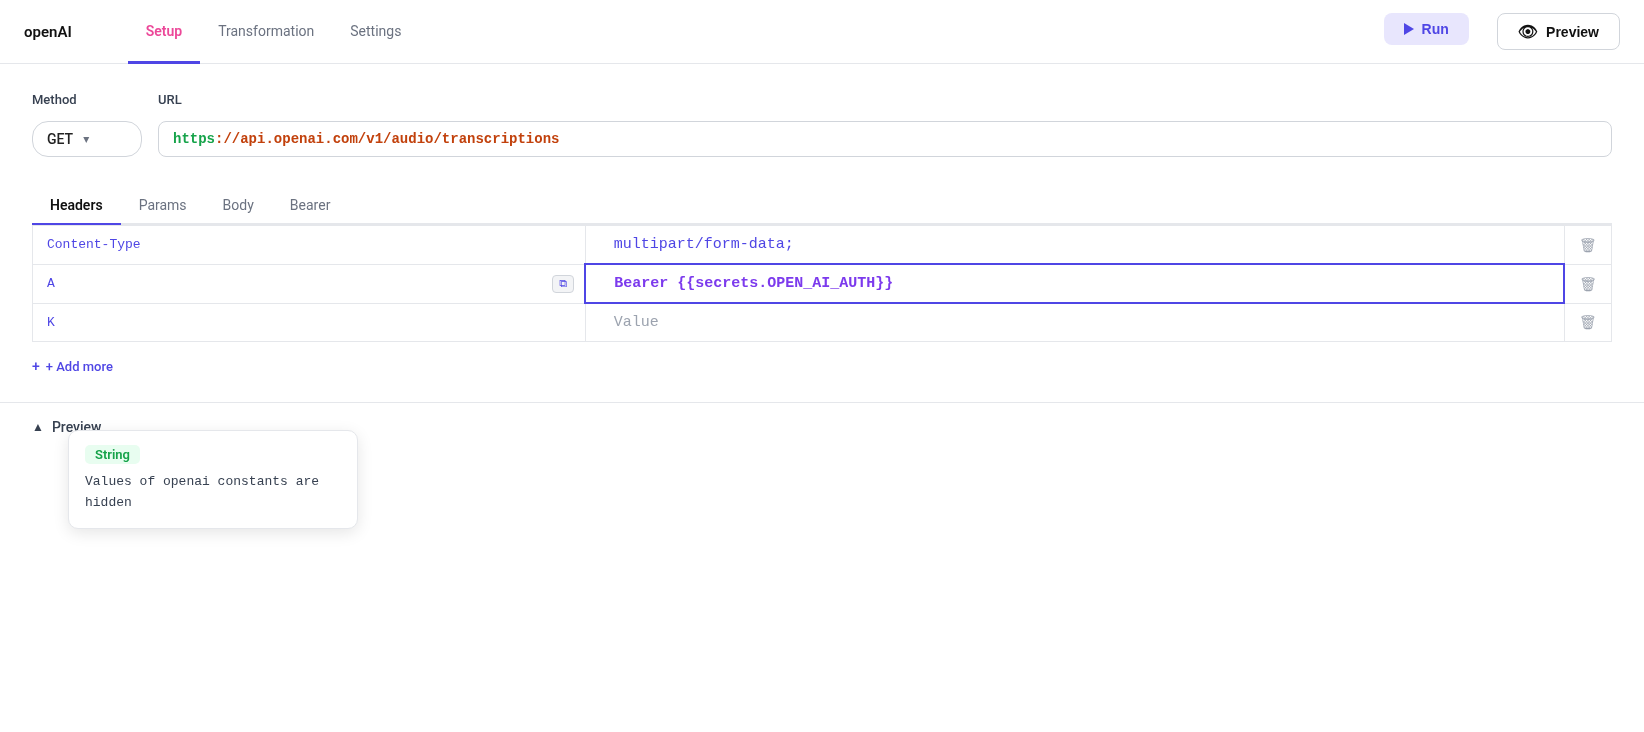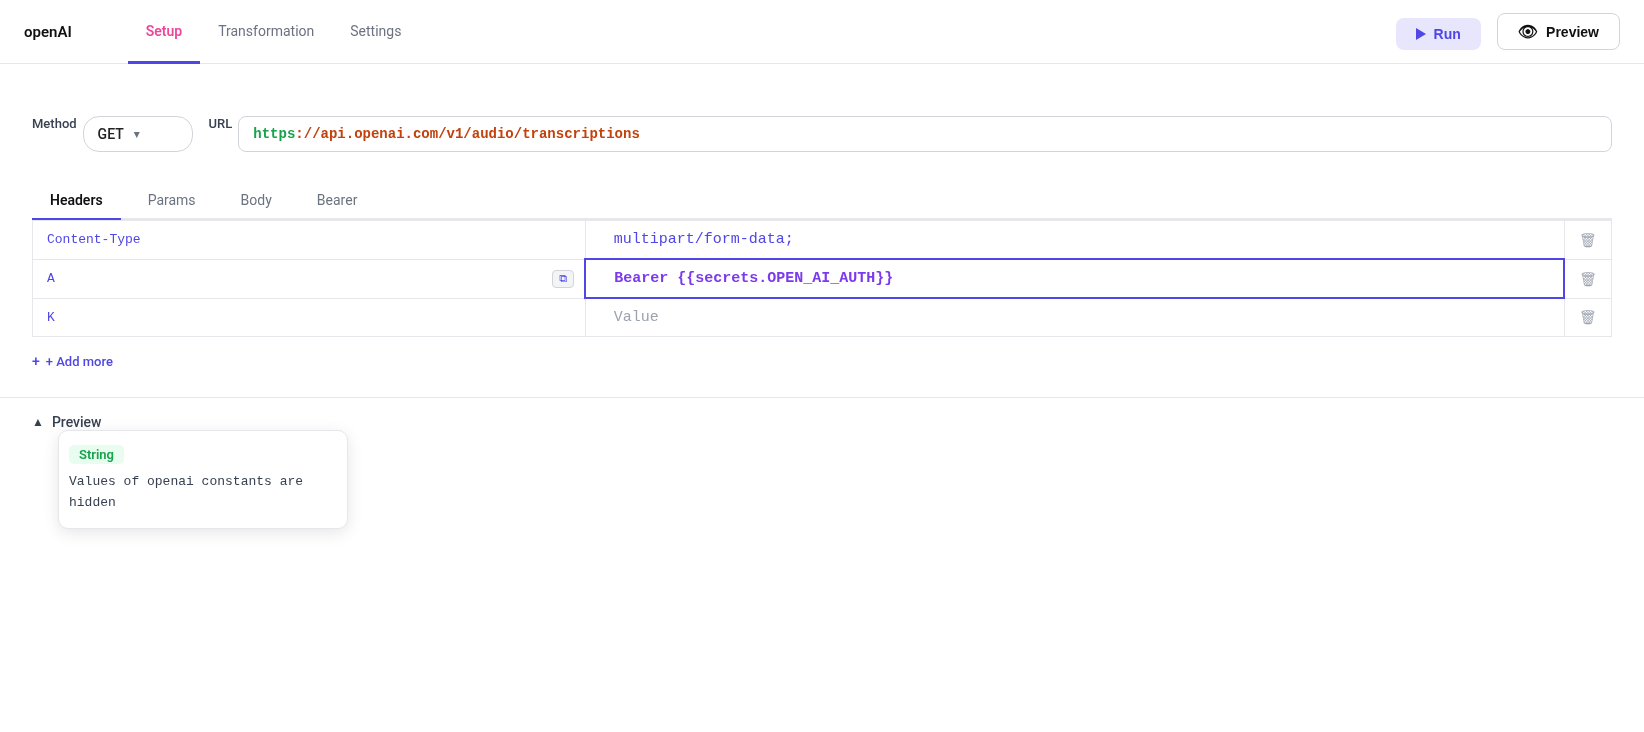--- a/index.html
+++ b/index.html
@@ -45,22 +45,22 @@
       top: 1px;
     }
     .nav-tab.active {
       color: #ec4899;
       font-weight: 600;
       border-bottom: 3px solid #4f46e5;
     }
     .nav-actions {
       margin-left: auto;
       display: flex;
-      gap: 16px;
-      align-items: flex-end;
+      gap: 28px;
+      align-items: flex-start;
     }
     .btn-run {
       display: flex;
       align-items: center;
       gap: 8px;
       background: #e8e6fd;
       color: #4f46e5;
       border: none;
       padding: 8px 20px;
       border-radius: 8px;
@@ -89,23 +89,22 @@
 
     
     .method-url-row {
       display: flex;
       align-items: flex-start;
       gap: 16px;
       margin-bottom: 28px;
     }
     .field-group {
       display: flex;
-      flex-direction: row;
-      gap: 6px;
-      margin-top: 24px;
+      flex-direction: column;
+      gap: 14px;
     }
     .field-label {
       font-size: 13px;
       font-weight: 500;
       color: #374151;
     }
     .method-select {
       display: flex;
       align-items: center;
       gap: 10px;
@@ -132,21 +131,21 @@
       font-size: 14px;
       width: 100%;
       font-family: "Courier New", monospace;
       background: #fff;
     }
 
     
     .sub-tabs {
       display: flex;
       align-items: center;
-      gap: 9px;
+      gap: 0;
       border-bottom: 2px solid #e5e7eb;
       margin-bottom: 0;
     }
     .sub-tab {
       padding: 10px 18px;
       font-size: 14px;
       color: #6b7280;
       cursor: pointer;
       border-bottom: 2px solid transparent;
       position: relative;
@@ -212,26 +211,26 @@
       margin-top: 12px;
       padding: 4px 0;
     }
 
     
     .tooltip-popup {
       position: absolute;
       background: #fff;
       border: 1.5px solid #e5e7eb;
       border-radius: 10px;
-      padding: 14px 10px;
+      padding: 14px 16px;
       box-shadow: 0 4px 16px rgba(0,0,0,0.10);
       z-index: 100;
       width: 290px;
       top: 430px;
-      left: 58px;
+      left: 68px;
     }
     .tooltip-string-badge {
       background: #e8fdf0;
       color: #16a34a;
       border-radius: 5px;
       padding: 2px 10px;
       font-size: 13px;
       font-weight: 600;
       display: inline-block;
       margin-bottom: 8px;

